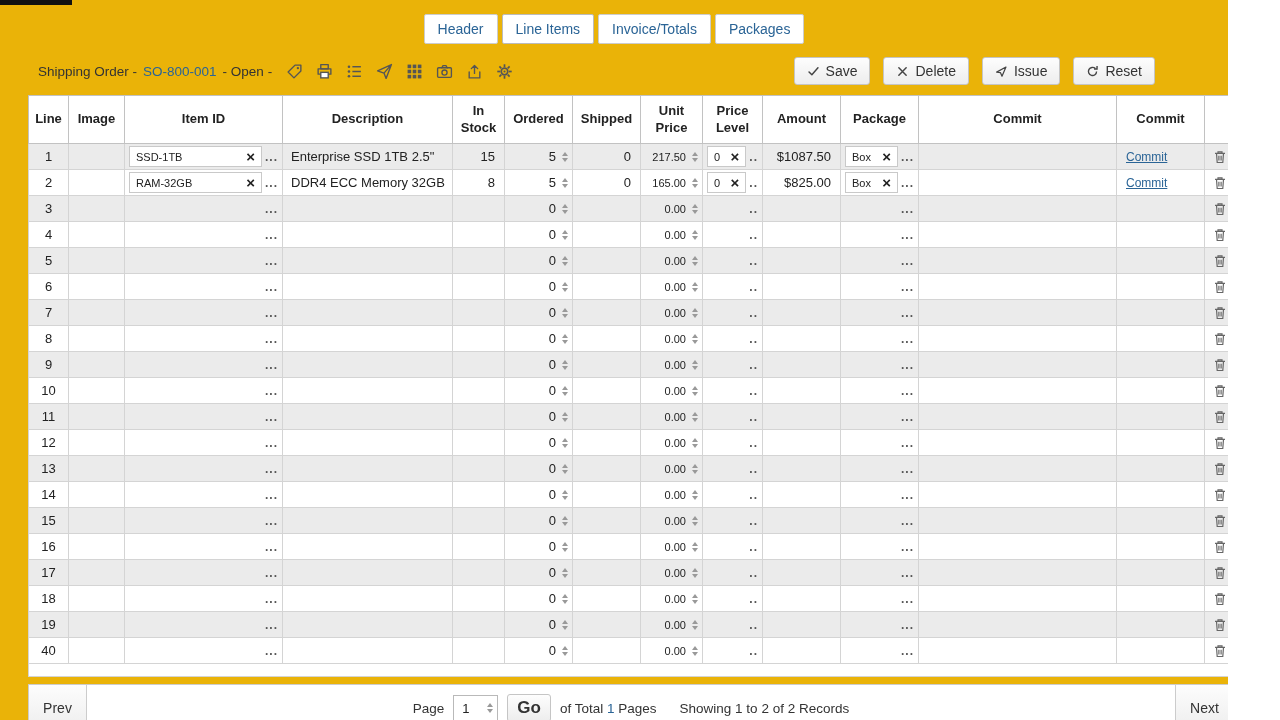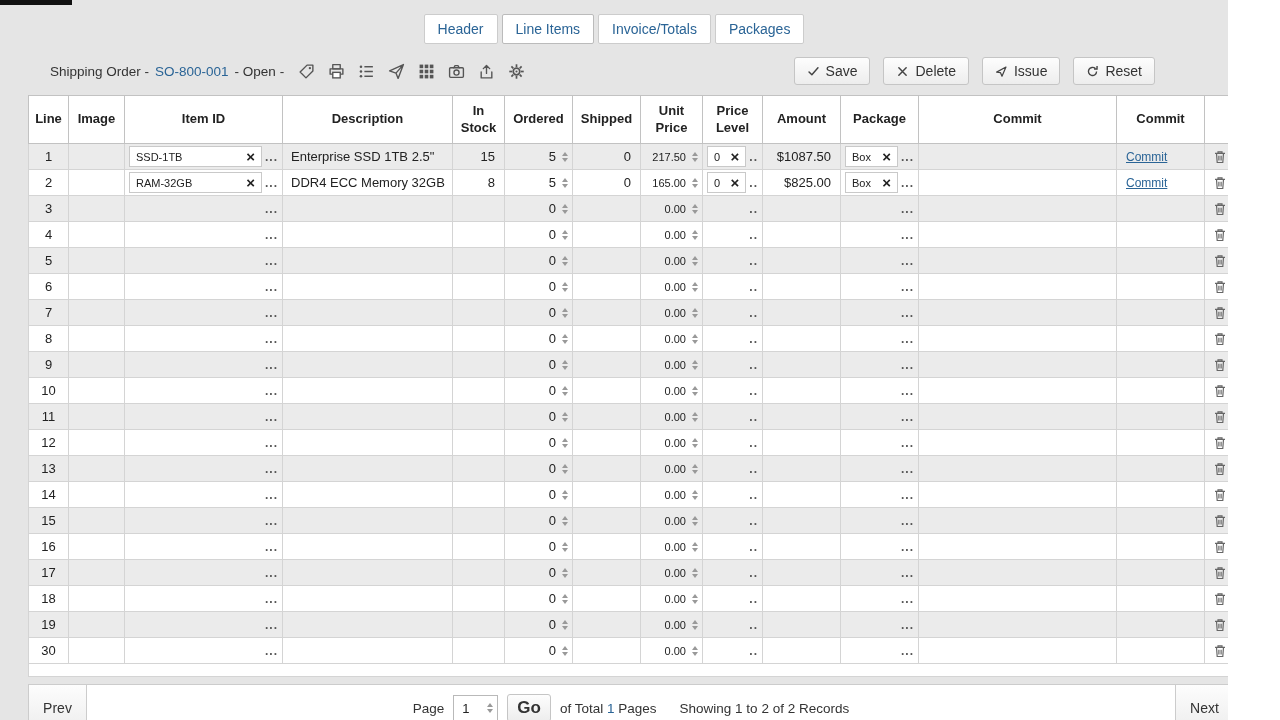--- a/index.html
+++ b/index.html
@@ -1,27 +1,27 @@
 <!DOCTYPE html>
 <html><head>
 <meta charset="utf-8">
 <style>
   html,body{margin:0;padding:0;background:#fff;}
-  .page{position:relative;width:1228px;height:720px;overflow:hidden;background:#e5e5e5;
+  .page{position:relative;width:1228px;height:720px;overflow:hidden;background:#eab308;
         font-family:"Liberation Sans",sans-serif;color:#333;}
   .top-artifact{position:absolute;top:0;left:0;width:72px;height:5px;background:#111;}
 
   
   .tab-bar{display:flex;justify-content:center;gap:4px;padding-top:14px;}
   .tab{border:1px solid #ccc;background:#fff;color:#2a6496;font-size:14px;
        padding:6px 13px;cursor:pointer;border-radius:2px;font-family:inherit;}
   .tab.active{border-color:#bbb;}
 
   
-  .toolbar{display:flex;align-items:center;margin:11px 73px 0 50px;height:32px;}
+  .toolbar{display:flex;align-items:center;margin:11px 73px 0 38px;height:32px;}
   .tb-left{display:flex;align-items:center;gap:6px;font-size:13.5px;color:#333;white-space:nowrap;}
   .order-link{color:#2a6496;cursor:pointer;}
   .toolbar-icons{display:flex;align-items:center;gap:13px;margin-left:14px;}
   .tool-icon{width:17px;height:17px;cursor:pointer;display:inline-block;}
   .tool-icon svg{width:17px;height:17px;display:block;}
   .tb-spacer{flex:1;}
   .action-buttons{display:flex;gap:13px;border-radius:10px;}
   .btn{display:inline-flex;align-items:center;gap:6px;border:1px solid #c5c5c5;
        background:linear-gradient(#fdfdfd,#ededed);padding:5px 12px;font-size:14px;color:#333;
        border-radius:3px;cursor:pointer;font-family:inherit;}
@@ -1324,21 +1324,21 @@
     <td class="c-commit">
       
     </td>
     <td class="c-trash">
       <span class="trash"><svg viewBox="0 0 16 16">
                 <path d="M3 4.3 h10 M6 4.3 V2.8 h4 v1.5 M4.5 4.3 l0.7 9.2 h5.6 l0.7 -9.2 M6.9 6.8 v4.6 M9.1 6.8 v4.6" fill="none" stroke="#666" stroke-width="1.2"></path>
               </svg></span>
     </td>
   </tr>
         <tr class="even">
-    <td class="c-line"><span>30</span></td>
+    <td class="c-line"><span>40</span></td>
     <td class="c-image"></td>
     <td class="c-item">
       <div class="hflex">
 
         <div class="grow"></div>
         <span class="dots">...</span>
       </div>
     </td>
     <td class="c-desc"><span></span></td>
     <td class="c-num"><span></span></td>

